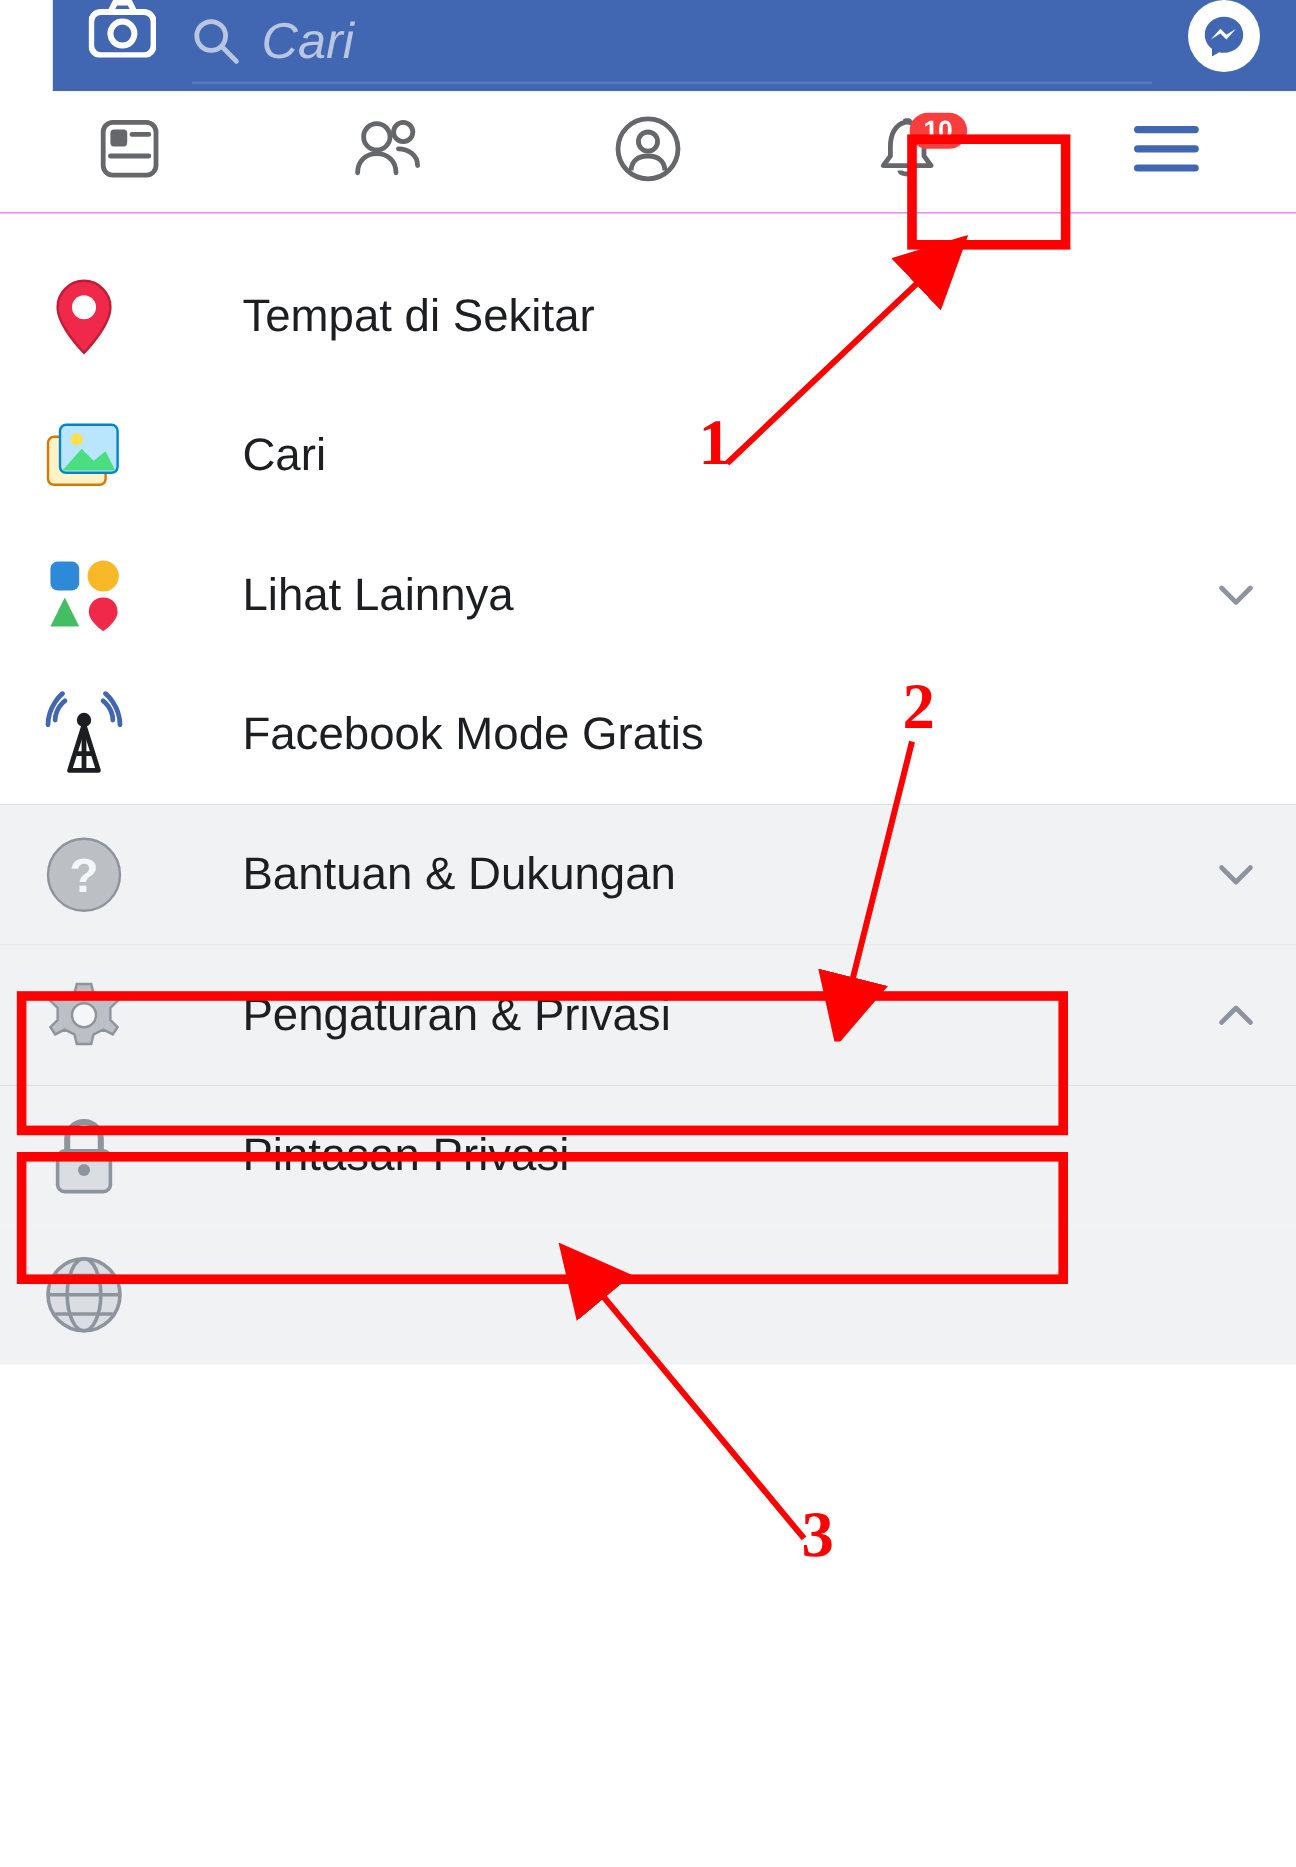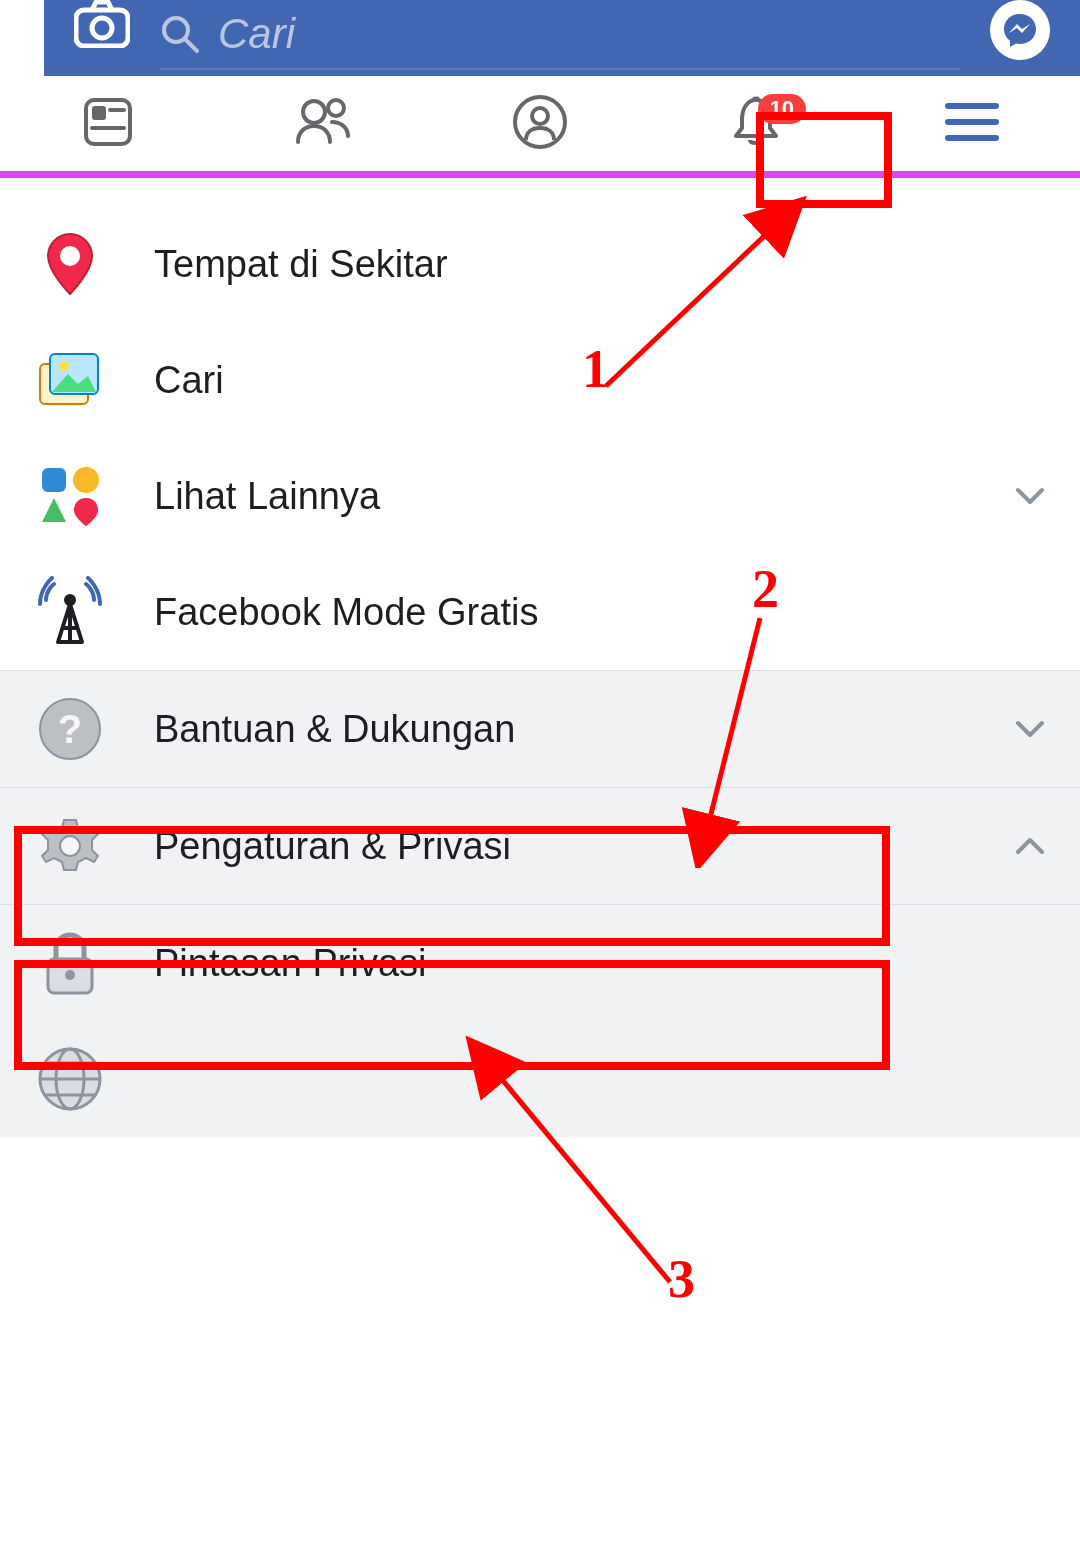--- a/index.html
+++ b/index.html
@@ -51,21 +51,21 @@
     height: 60px;
     background: #fff;
     border-radius: 50%;
     display: flex;
     align-items: center;
     justify-content: center;
   }
   .tabbar {
     height: 102px;
     display: flex;
-    border-bottom: 7px solid #d946ef;
+    border-bottom: 1px solid #d946ef;
     background: #fff;
   }
   .tab {
     flex: 1;
     display: flex;
     align-items: center;
     justify-content: center;
     position: relative;
   }
   .badge {
@@ -79,20 +79,21 @@
     border-radius: 20px;
     padding: 2px 12px;
   }
   .menu-list { background: #fff; }
   .menu-item {
     display: flex;
     align-items: center;
     padding: 22px 30px 22px 34px;
     font-size: 38px;
     color: #1c1e21;
+    gap: 48px;
   }
   .menu-item.section-gray { background: #f1f2f4; }
   .menu-icon {
     width: 72px;
     height: 72px;
     display: flex;
     align-items: center;
     justify-content: center;
     margin-right: 48px;
   }

